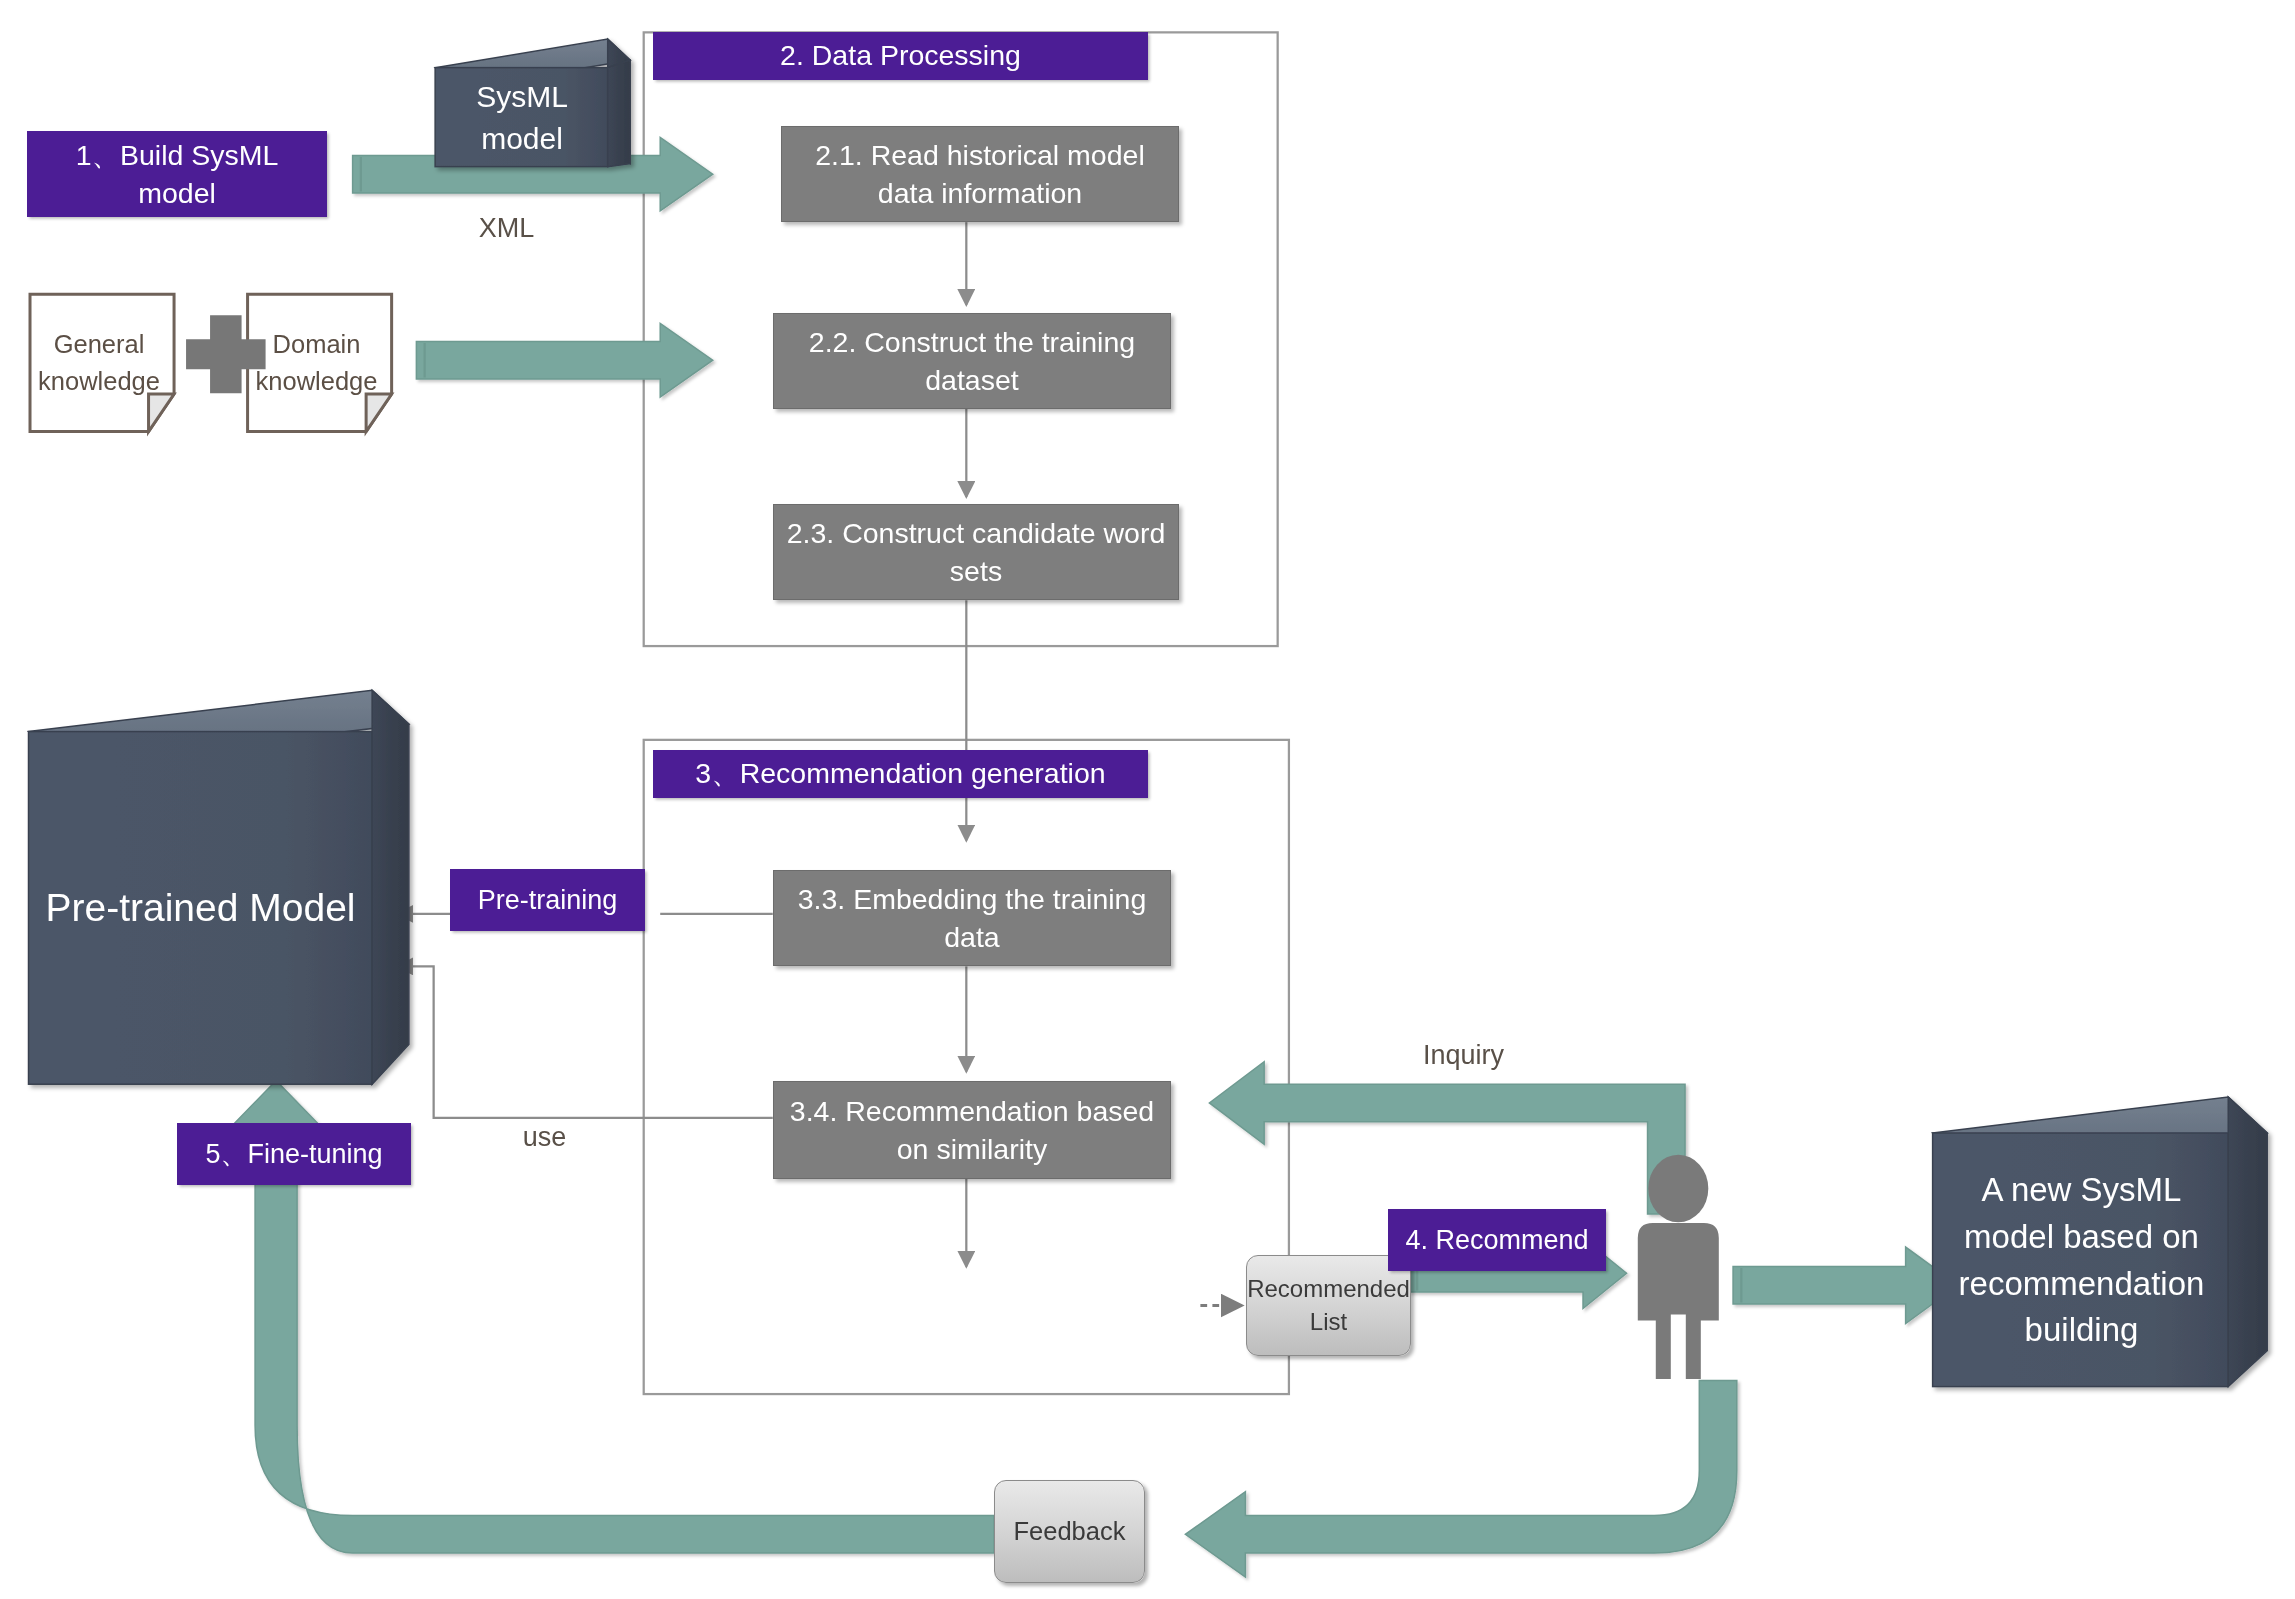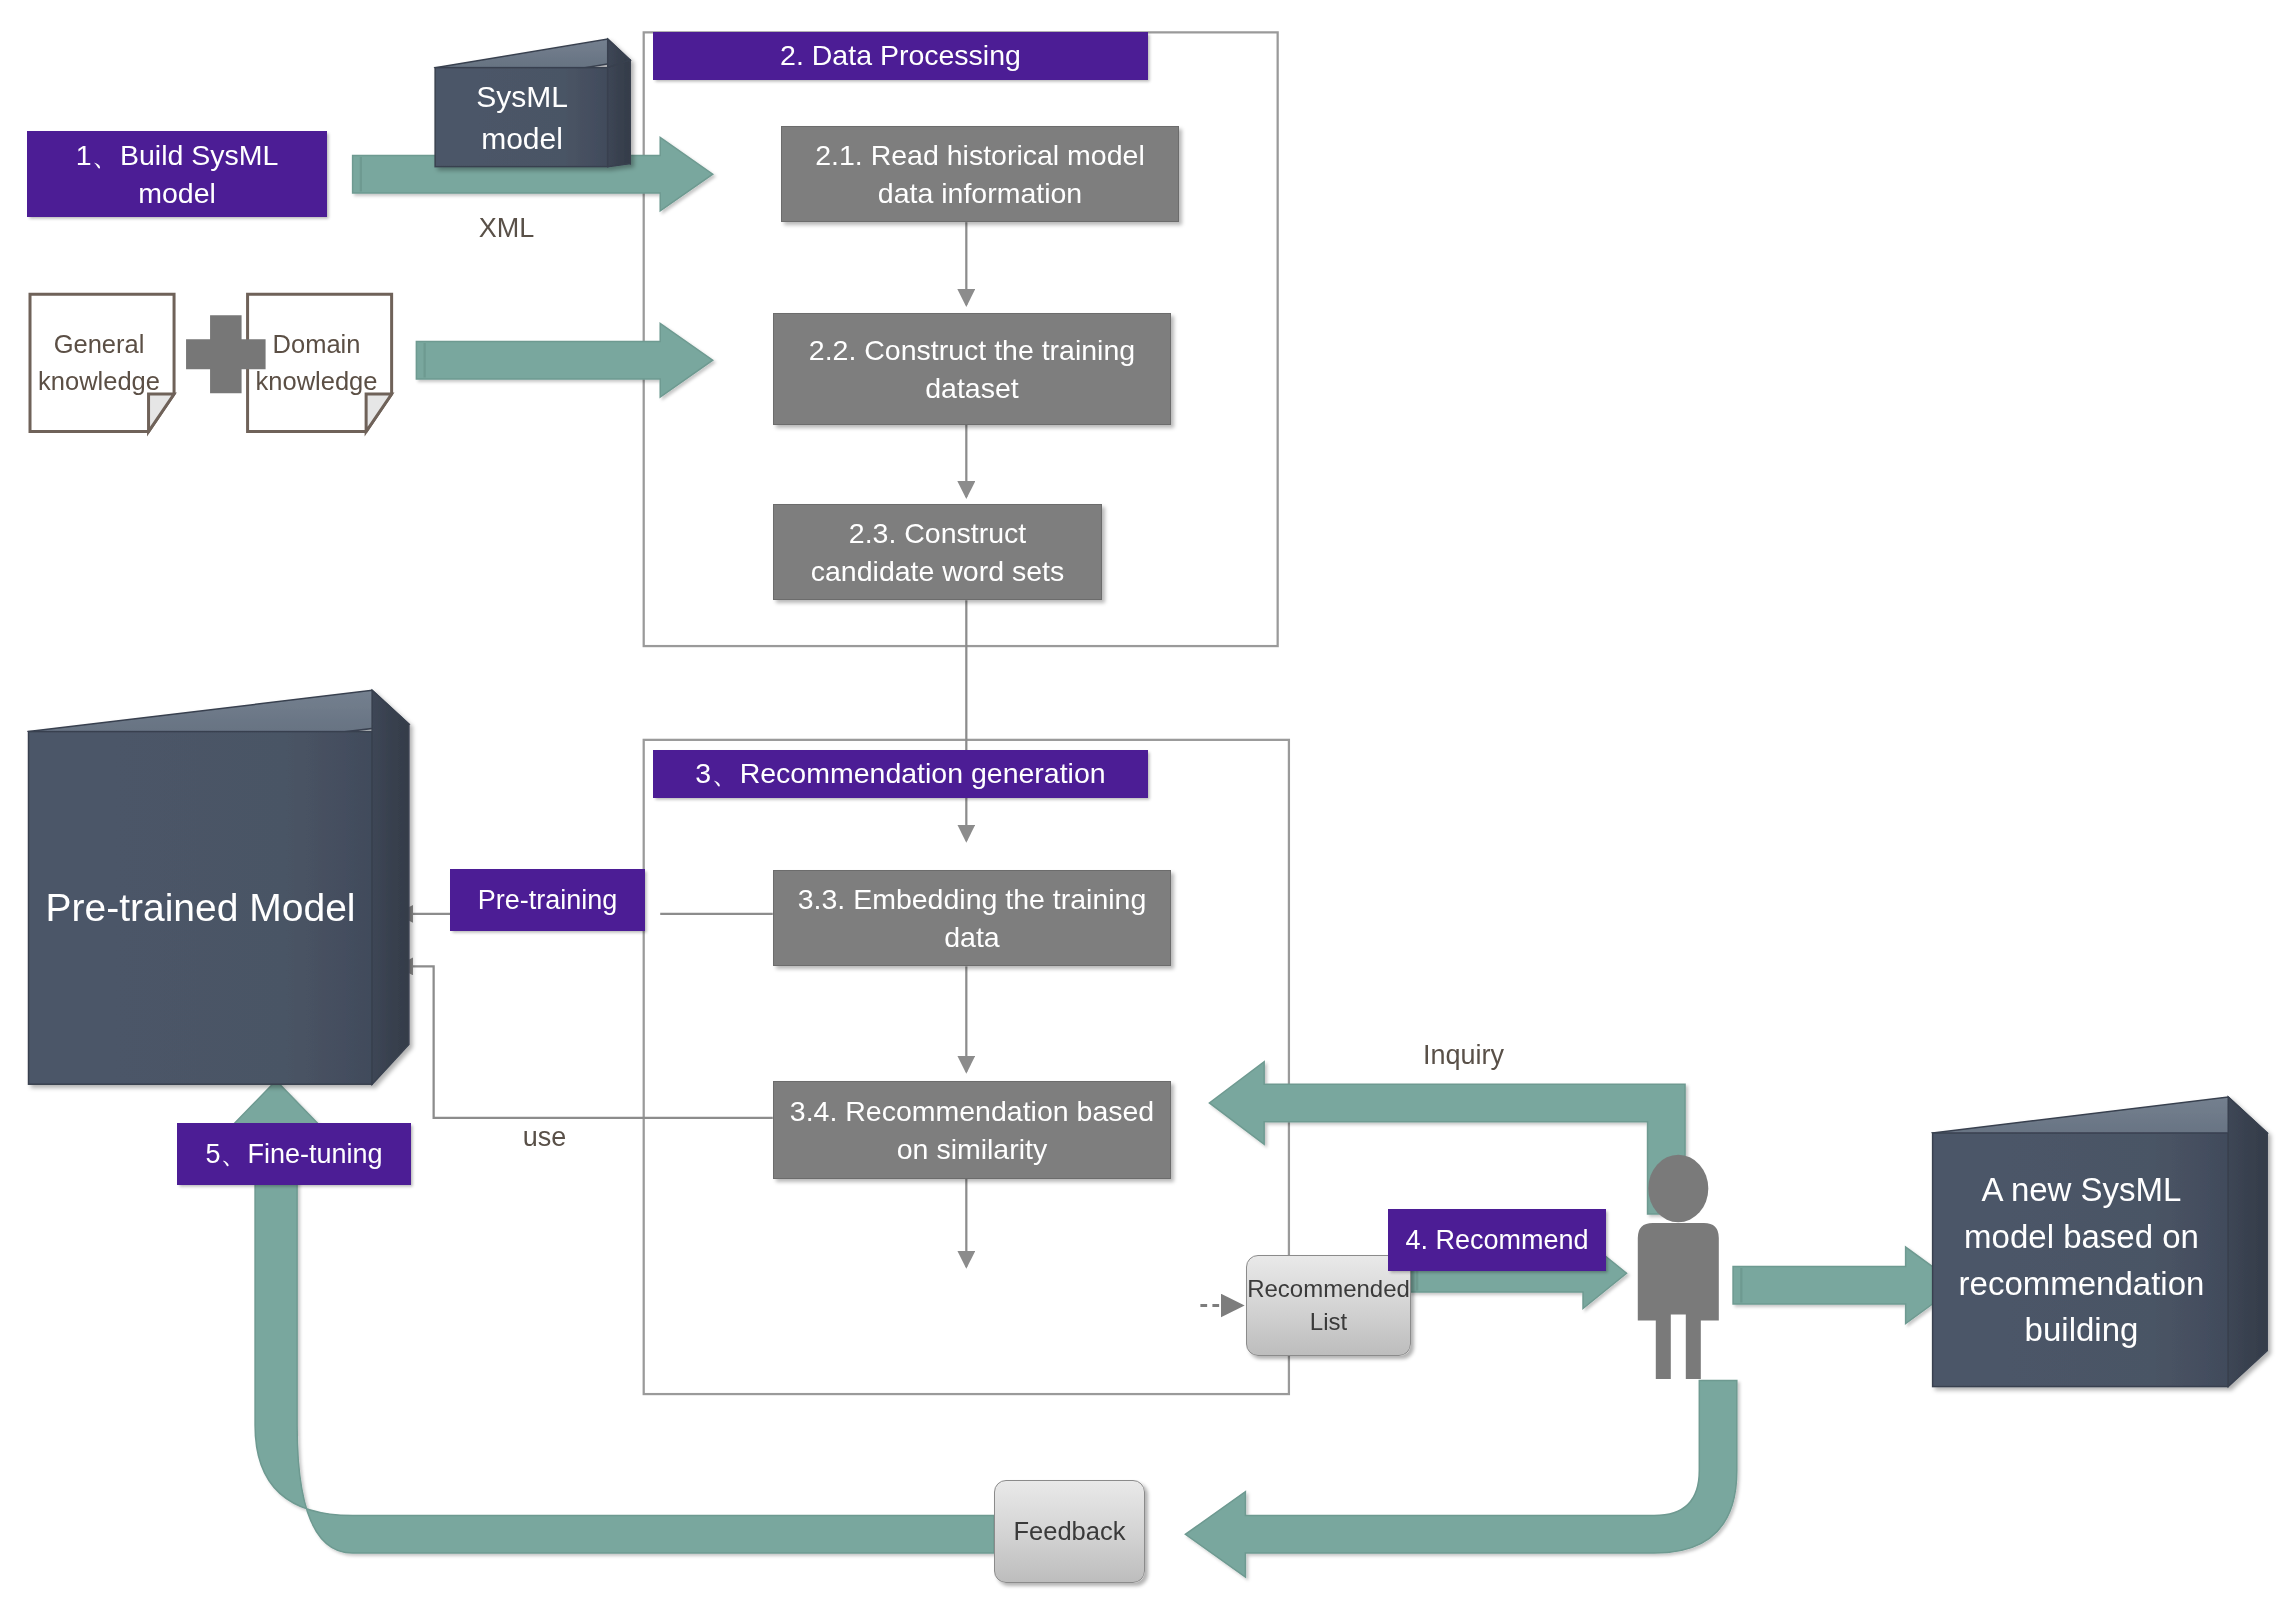--- a/index.html
+++ b/index.html
@@ -195,23 +195,23 @@
 
   <div class="lbl brown" style="left:27px;top:131px;width:300px;height:86px;font-size:28.5px;line-height:1.35;white-space:pre-line;">1、Build SysML
 model</div>
 
   <div class="lbl brown" style="left:653px;top:31.5px;width:495px;height:48px;font-size:28.5px;">2. Data Processing</div>
 
   <div class="lbl brown" style="left:653px;top:750px;width:495px;height:48px;font-size:28.5px;">3、Recommendation generation</div>
 
   <div class="lbl gray" style="left:781px;top:126px;width:398px;height:96px;font-size:28.5px;line-height:1.35;padding:0 10.5px;box-sizing:border-box;">2.1. Read historical model data information</div>
 
-  <div class="lbl gray" style="left:773px;top:313px;width:398px;height:112px;font-size:28.5px;line-height:1.35;padding:0 16px;box-sizing:border-box;">2.2. Construct the training dataset</div>
-
-  <div class="lbl gray" style="left:773px;top:504px;width:329px;height:96px;font-size:28.5px;line-height:1.35;padding:0 12px;box-sizing:border-box;">2.3. Construct candidate word sets</div>
+  <div class="lbl gray" style="left:773px;top:313px;width:398px;height:96px;font-size:28.5px;line-height:1.35;padding:0 16px;box-sizing:border-box;">2.2. Construct the training dataset</div>
+
+  <div class="lbl gray" style="left:773px;top:504px;width:406px;height:96px;font-size:28.5px;line-height:1.35;padding:0 12px;box-sizing:border-box;">2.3. Construct candidate word sets</div>
 
   <div class="lbl gray" style="left:773px;top:870px;width:398px;height:96px;font-size:28.5px;line-height:1.35;padding:0 10.5px;box-sizing:border-box;">3.3. Embedding the training data</div>
 
   <div class="lbl gray" style="left:773px;top:1081px;width:398px;height:98px;font-size:28.5px;line-height:1.35;padding:0 7.5px;box-sizing:border-box;">3.4. Recommendation based on similarity</div>
 
 
   <div class="lbl lightbox" style="left:1246px;top:1255px;width:165px;height:101px;font-size:24px;line-height:1.35;padding:0 6px;box-sizing:border-box;">Recommended List</div>
 
   <div class="lbl lightbox" style="left:994px;top:1480px;width:149px;height:101px;font-size:25.5px;">Feedback</div>
 

